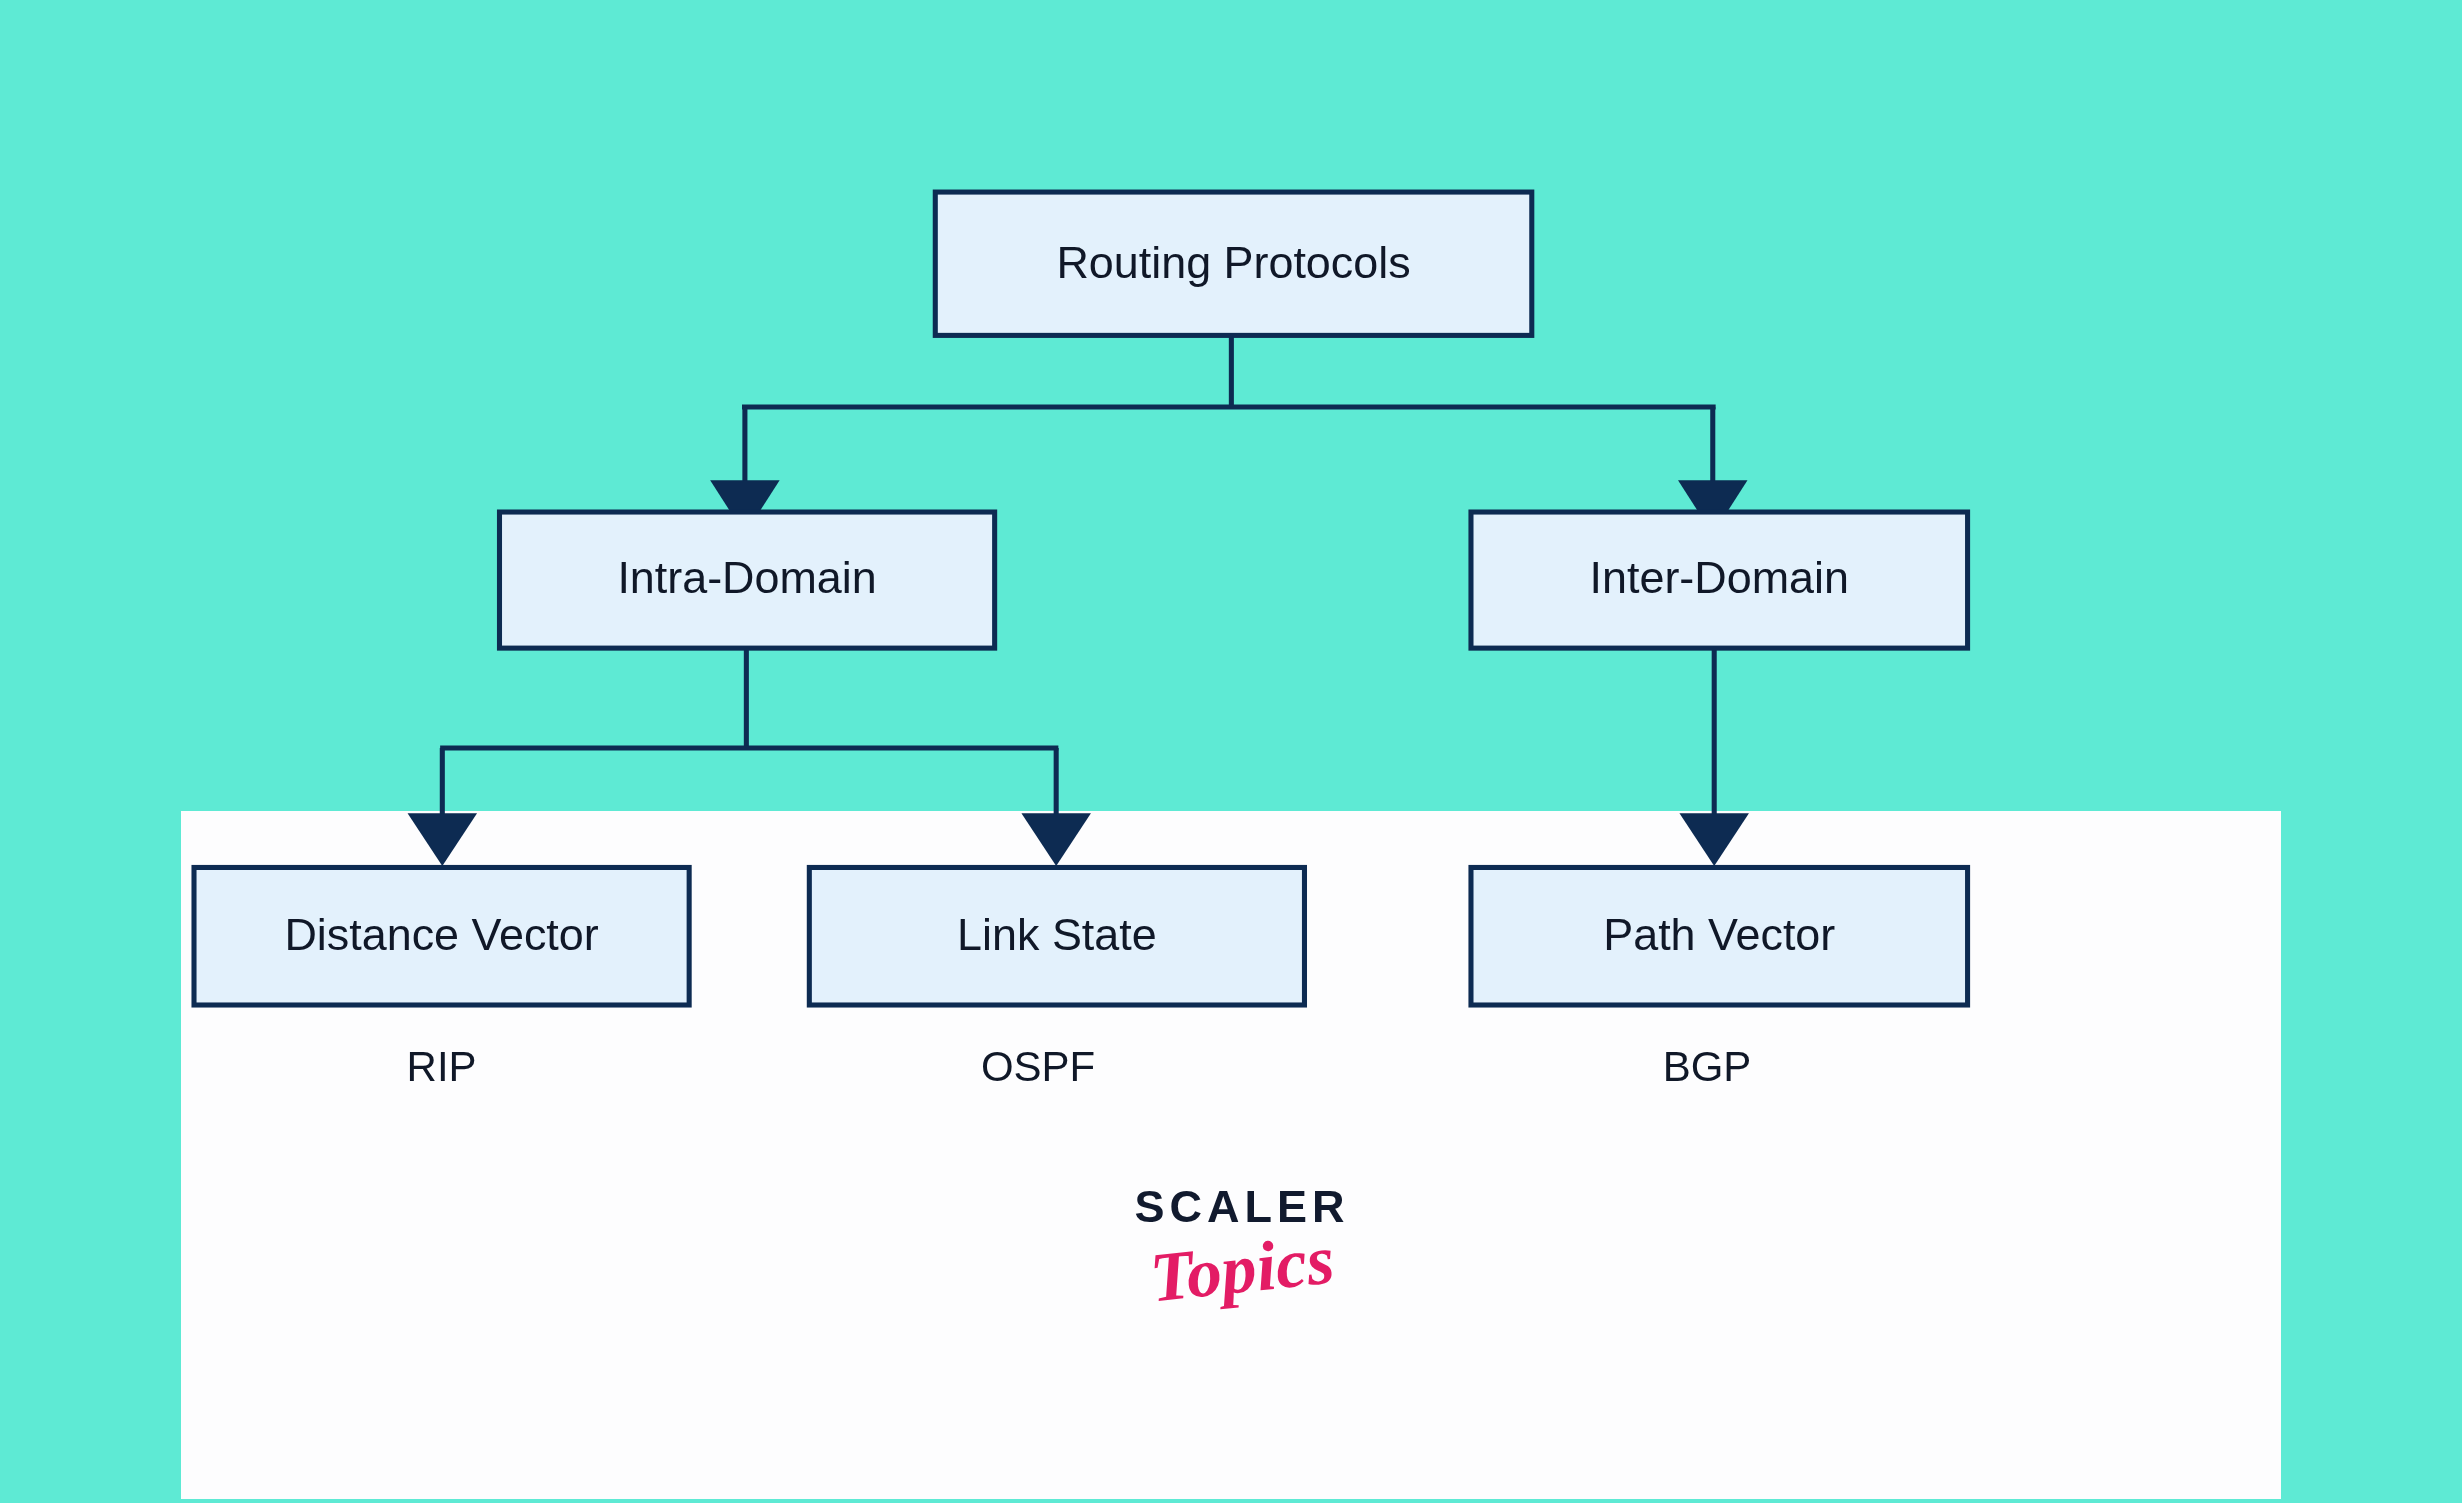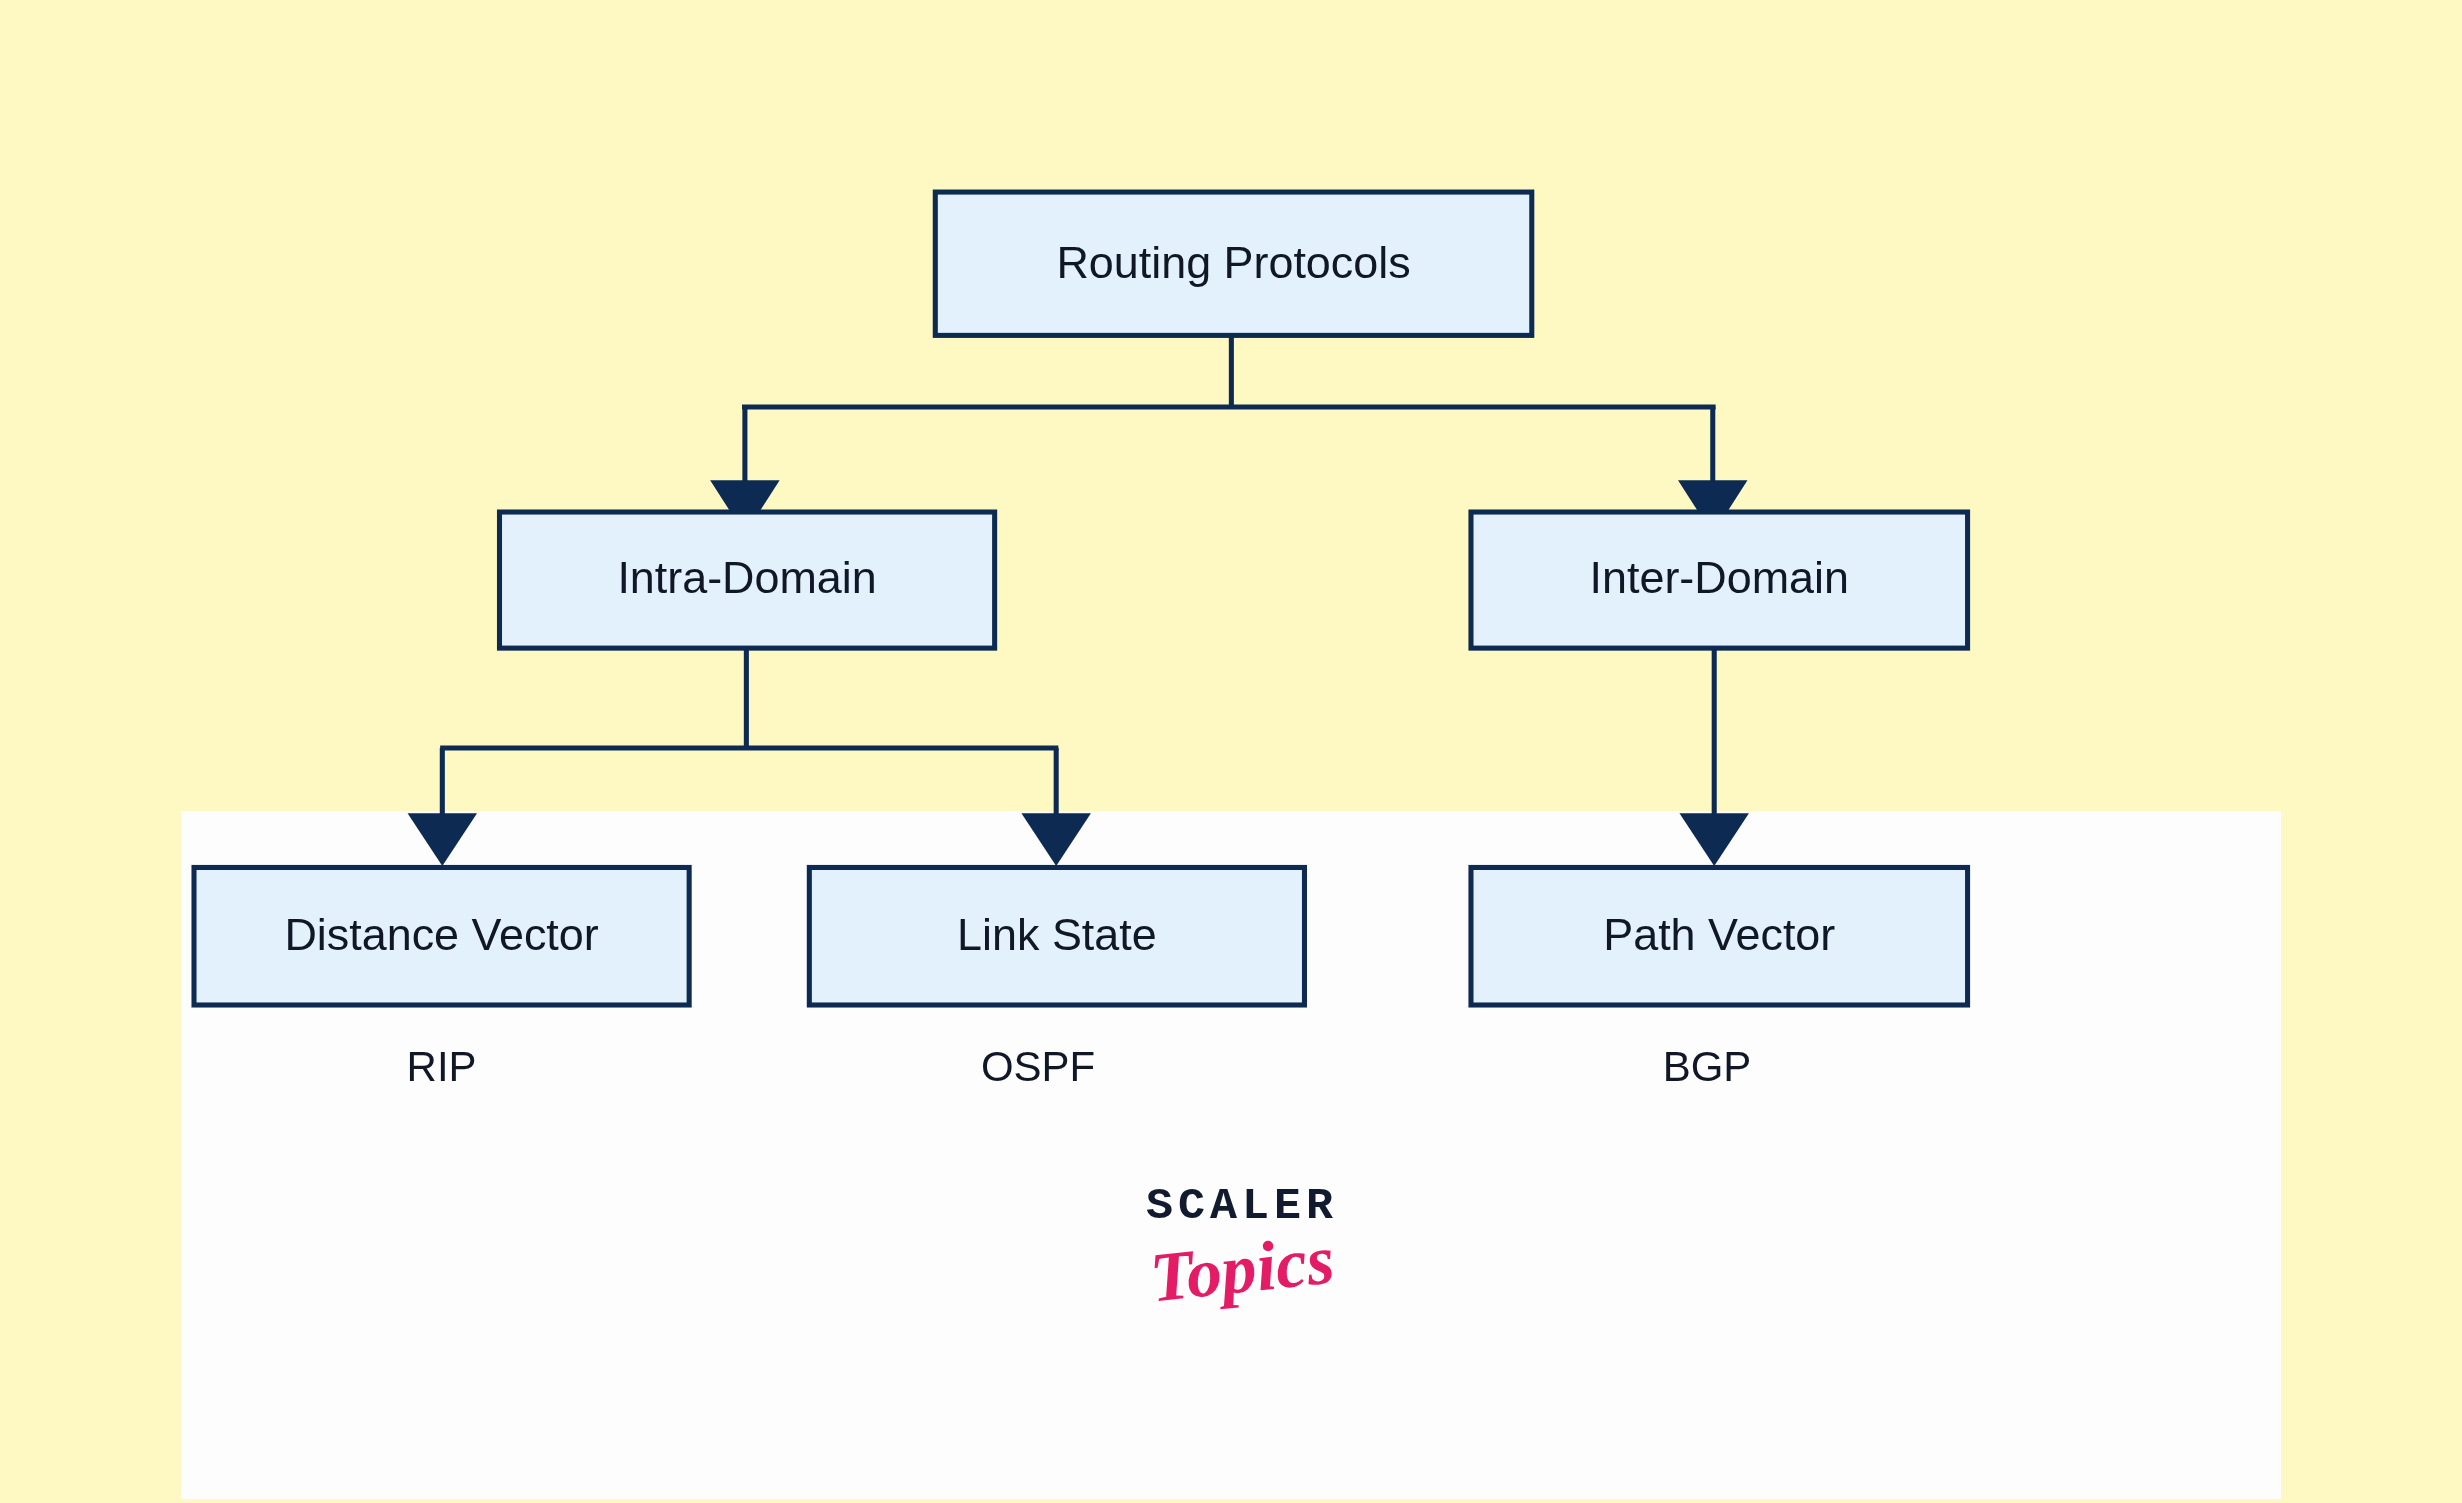--- a/index.html
+++ b/index.html
@@ -14,21 +14,21 @@
     overflow: hidden;
     font-family: "Liberation Sans", sans-serif;
     position: relative;
   }
   #canvas {
     position: absolute;
     top: 0;
     left: 0;
     width: 2462px;
     height: 1504px;
-    background: #fef9c3;
+    background: #5eead4;
   }
   
   .tint-panel {
     position: absolute;
     left: 181px;
     top: 811px;
     width: 2100px;
     height: 688px;
     background: #fdfdfe;
     pointer-events: none;
@@ -74,21 +74,21 @@
   #logo {
     position: absolute;
     left: 1108px;
     top: 1184px;
     width: 268px;
     height: 181px;
     text-align: center;
     user-select: none;
   }
   #logo .logo-scaler {
-    font-family: Liberation Mono, monospace;
+    font-family: Liberation Sans, sans-serif;
     font-weight: bold;
     font-size: 45px;
     letter-spacing: 5px;
     color: #111a2e;
     line-height: 1;
     display: block;
   }
   #logo .logo-topics {
     font-family: "Liberation Serif", serif;
     font-style: italic;

